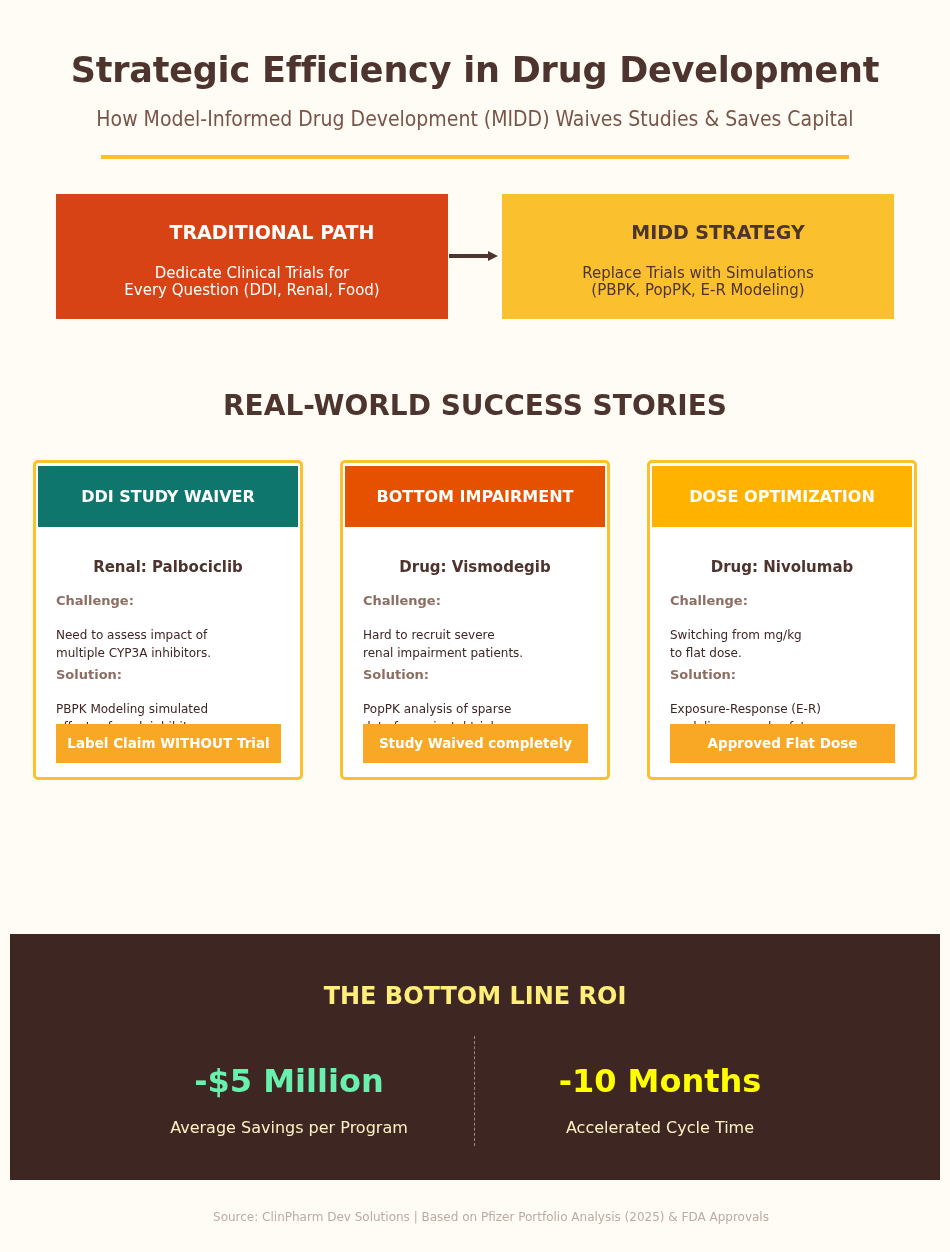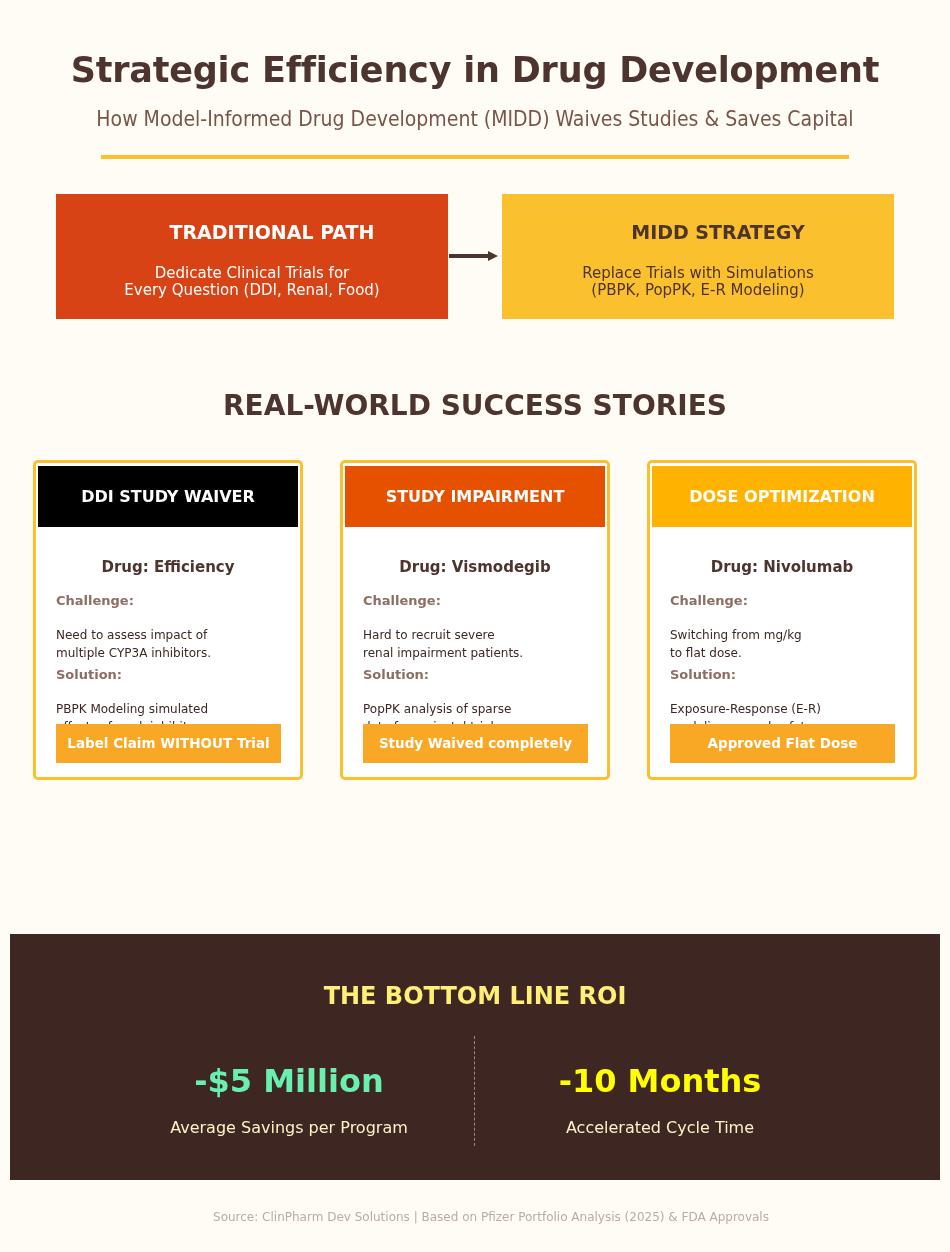--- a/index.html
+++ b/index.html
@@ -66,33 +66,33 @@
 
 <div class="path-box midd">
   <div class="pb-title">MIDD STRATEGY</div>
   <div class="pb-desc">Replace Trials with Simulations
 (PBPK, PopPK, E-R Modeling)</div>
 </div>
 
 <div class="section-title">REAL-WORLD SUCCESS STORIES</div>
 
 <div class="card" style="left:33px;">
-  <div class="c-head" style="background:#000000;">DDI STUDY WAIVER</div>
-  <div class="c-drug">Drug: Efficiency</div>
+  <div class="c-head" style="background:#0f766e;">DDI STUDY WAIVER</div>
+  <div class="c-drug">Renal: Palbociclib</div>
   <div class="c-label" style="top:130px;">Challenge:</div>
   <div class="c-text" style="top:163px;">Need to assess impact of
 multiple CYP3A inhibitors.</div>
   <div class="c-label" style="top:204px;">Solution:</div>
   <div class="c-text" style="top:237px;">PBPK Modeling simulated
 effects of mod. inhibitors.</div>
   <div class="c-badge">Label Claim WITHOUT Trial</div>
 </div>
 
 <div class="card" style="left:340px;">
-  <div class="c-head" style="background:#E65100;">STUDY IMPAIRMENT</div>
+  <div class="c-head" style="background:#E65100;">BOTTOM IMPAIRMENT</div>
   <div class="c-drug">Drug: Vismodegib</div>
   <div class="c-label" style="top:130px;">Challenge:</div>
   <div class="c-text" style="top:163px;">Hard to recruit severe
 renal impairment patients.</div>
   <div class="c-label" style="top:204px;">Solution:</div>
   <div class="c-text" style="top:237px;">PopPK analysis of sparse
 data from pivotal trials.</div>
   <div class="c-badge">Study Waived completely</div>
 </div>
 

